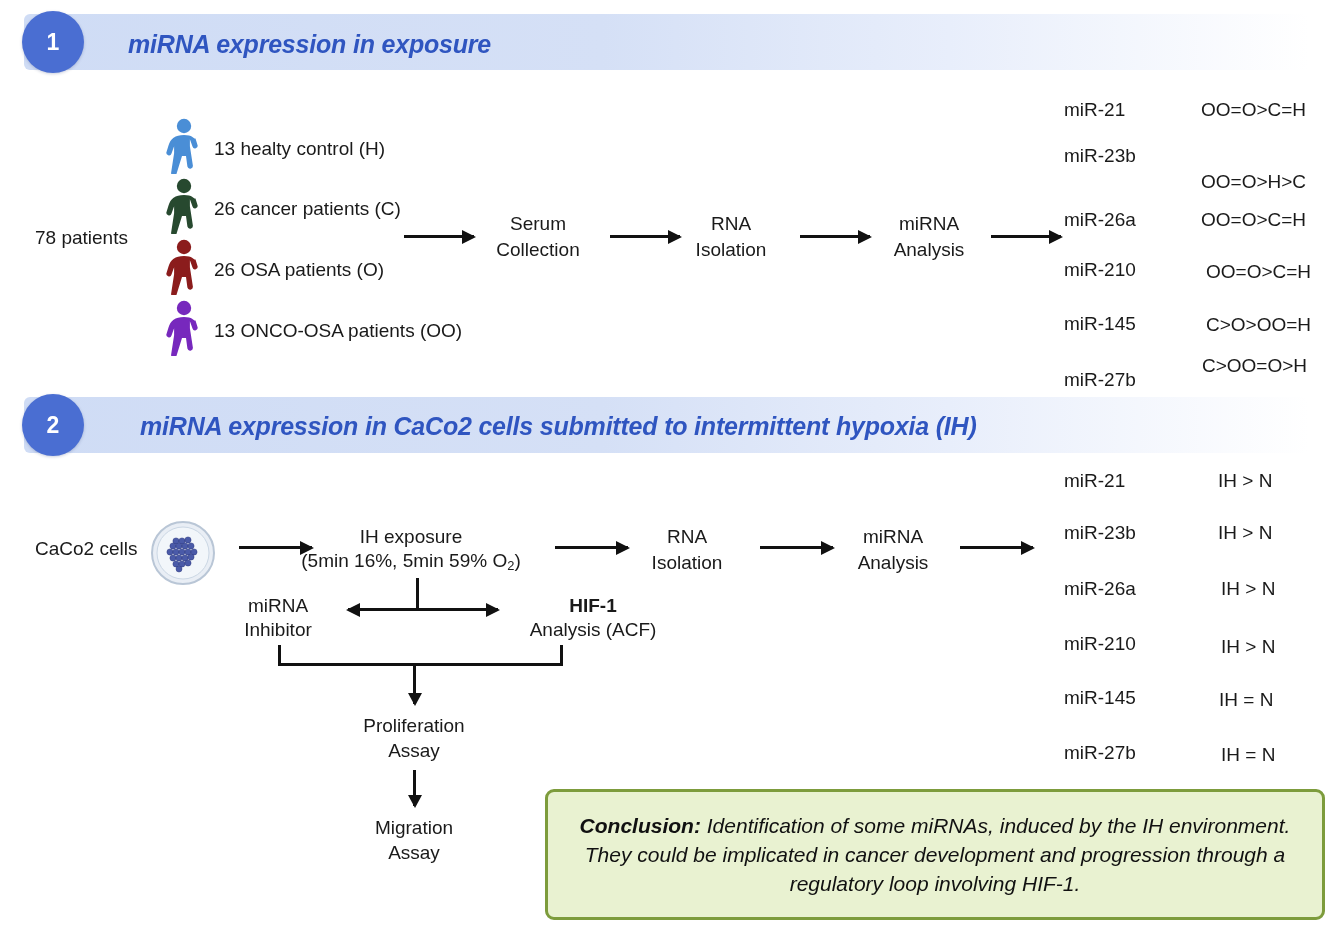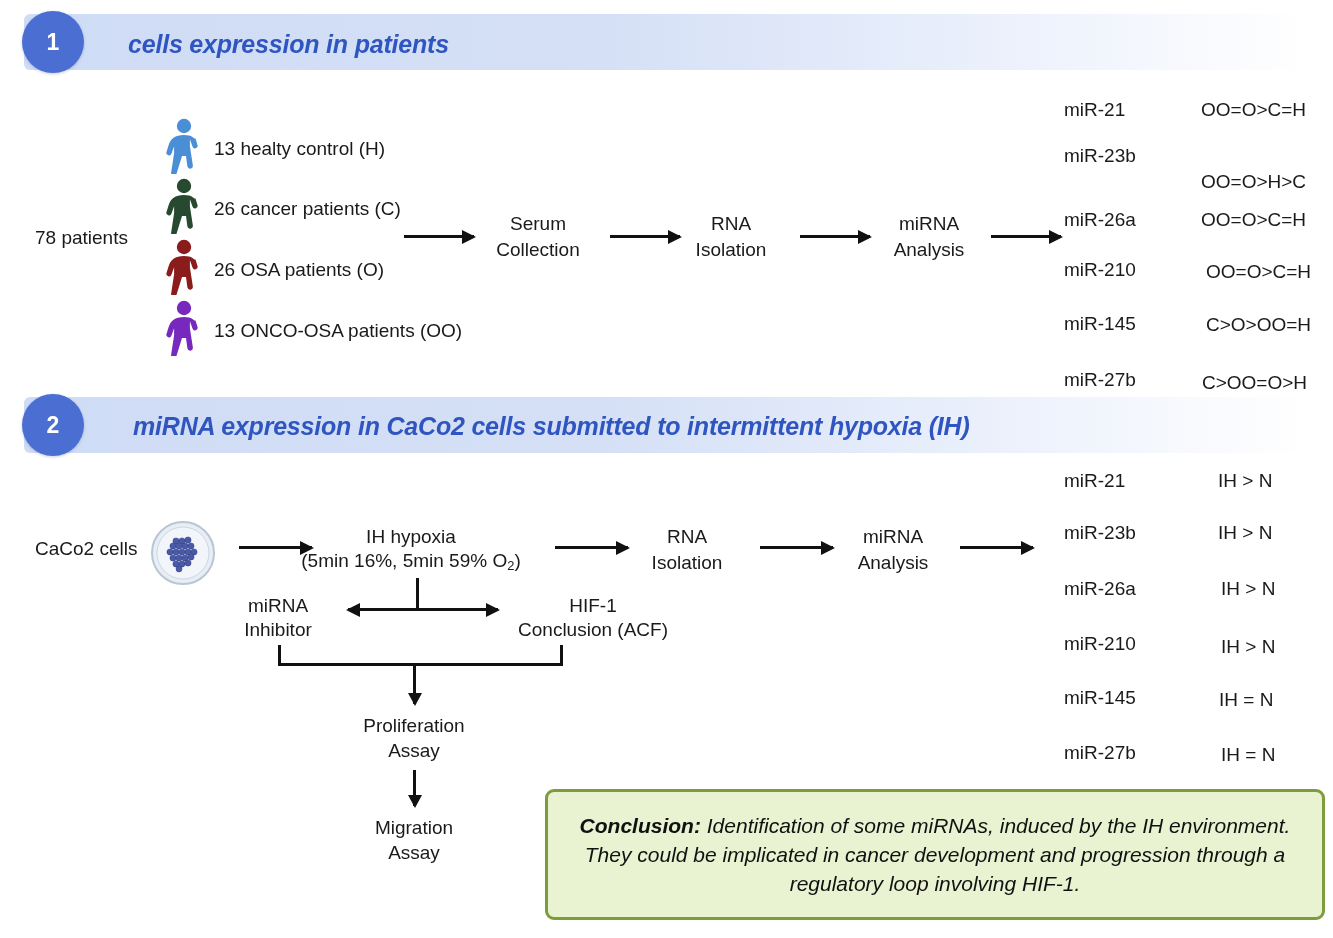--- a/index.html
+++ b/index.html
@@ -48,21 +48,21 @@
   .banner-title {
     position: absolute;
     font-size: 25px;
     font-weight: bold;
     font-style: italic;
     color: #2f55c0;
     white-space: nowrap;
     letter-spacing: -0.2px;
   }
   .title-1 { left: 128px; top: 30px; }
-  .title-2 { left: 133px; top: 412px; }
+  .title-2 { left: 140px; top: 412px; }
 
   
   .txt {
     position: absolute;
     font-size: 19px;
     line-height: 23px;
     color: #1a1a1a;
     white-space: nowrap;
   }
   .txt.ctr { text-align: right; transform: translateX(-50%); }
@@ -154,21 +154,21 @@
   }
   .conclusion-text b { font-weight: bold; }
 
   sub { font-size: 0.68em; vertical-align: -0.22em; }
 </style>
 </head>
 <body>
 
 <div class="banner banner-1"></div>
 <div class="badge badge-1">1</div>
-<div class="banner-title title-1">cells expression in patients</div>
+<div class="banner-title title-1">miRNA expression in exposure</div>
 
 <div class="txt" style="left:35px; top:226px;">78 patients</div>
 
 <div class="person" style="left:164px; top:118px;">
   <svg viewBox="0 0 40 56" width="40" height="56">
     <circle cx="20" cy="8" r="7.2" fill="#4a8ed6"></circle>
     <path d="M20 17 C11 17 6.5 21 4.5 27.5 L2.5 34 a2.6 2.6 0 0 0 5 1.6 l2.6-7.4 v7 l-3 19.5 a2.8 2.8 0 0 0 5.5 .9 L18 38 h4 l1.4 10.6 a2.8 2.8 0 0 0 5.5-.9 l-3-19.5 v-7 l2.6 7.4 a2.6 2.6 0 0 0 5-1.6 l-2-6.5 C29.5 21 29 17 20 17 z" fill="#4a8ed6"></path>
   </svg>
 </div>
 <div class="txt" style="left:214px; top:137px;">13 healty control (H)</div>
@@ -220,21 +220,21 @@
 <div class="txt mir" style="left:1064px; top:208px;">miR-26a</div>
 <div class="txt mir" style="left:1201px; top:208px;">OO=O&gt;C=H</div>
 
 <div class="txt mir" style="left:1064px; top:258px;">miR-210</div>
 <div class="txt mir" style="left:1206px; top:260px;">OO=O&gt;C=H</div>
 
 <div class="txt mir" style="left:1064px; top:312px;">miR-145</div>
 <div class="txt mir" style="left:1206px; top:313px;">C&gt;O&gt;OO=H</div>
 
 <div class="txt mir" style="left:1064px; top:368px;">miR-27b</div>
-<div class="txt mir" style="left:1202px; top:371px;">C&gt;OO=O&gt;H</div>
+<div class="txt mir" style="left:1202px; top:354px;">C&gt;OO=O&gt;H</div>
 
 <div class="banner banner-2"></div>
 <div class="badge badge-2">2</div>
 <div class="banner-title title-2">miRNA expression in CaCo2 cells submitted to intermittent hypoxia (IH)</div>
 
 <div class="txt" style="left:35px; top:537px;">CaCo2 cells</div>
 
 <div class="dish" style="left:148px; top:518px;">
   <svg viewBox="0 0 70 70" width="70" height="70">
     <circle cx="35" cy="35" r="31" fill="#e9eef5" stroke="#b9c6d6" stroke-width="2"></circle>
@@ -259,43 +259,43 @@
       <circle cx="28" cy="46" r="3.1"></circle>
         <circle cx="34" cy="46" r="3.1"></circle>
         <circle cx="40" cy="45" r="3.1"></circle>
       <circle cx="31" cy="51" r="3.0"></circle>
     </g>
   </svg>
 </div>
 
 <div class="arrow-r" style="left:239px; top:546px; width:73px;"></div>
 
-<div class="txt ctr" style="left:411px; top:525px;">IH hypoxia</div>
+<div class="txt ctr" style="left:411px; top:525px;">IH exposure</div>
 <div class="txt ctr" style="left:411px; top:549px;">
   <span>(5min 16%, 5min 59% O</span><sub>2</sub><span>)</span>
 </div>
 
 <div class="arrow-r" style="left:555px; top:546px; width:73px;"></div>
 <div class="txt ctr" style="left:687px; top:525px;">RNA</div>
 <div class="txt ctr" style="left:687px; top:551px;">Isolation</div>
 
 <div class="arrow-r" style="left:760px; top:546px; width:73px;"></div>
 <div class="txt ctr" style="left:893px; top:525px;">miRNA</div>
 <div class="txt ctr" style="left:893px; top:551px;">Analysis</div>
 
 <div class="arrow-r" style="left:960px; top:546px; width:73px;"></div>
 
 <div class="line-v" style="left:416px; top:578px; height:32px;"></div>
 <div class="arrow-lr" style="left:348px; top:608px; width:150px;"></div>
 
 <div class="txt ctr" style="left:278px; top:594px;">miRNA</div>
 <div class="txt ctr" style="left:278px; top:618px;">Inhibitor</div>
 
-<div class="txt ctr" style="left:593px; top:594px;">HIF-1</div>
-<div class="txt ctr" style="left:593px; top:618px;">Conclusion (ACF)</div>
+<div class="txt ctr" style="left:593px; top:594px;font-weight:bold;">HIF-1</div>
+<div class="txt ctr" style="left:593px; top:618px;">Analysis (ACF)</div>
 
 <div class="line-v" style="left:278px; top:645px; height:20px;"></div>
 <div class="line-v" style="left:560px; top:645px; height:20px;"></div>
 <div class="line-h" style="left:278px; top:663px; width:285px;"></div>
 <div class="arrow-d" style="left:413px; top:664px; height:40px;"></div>
 
 <div class="txt ctr" style="left:414px; top:714px;">Proliferation</div>
 <div class="txt ctr" style="left:414px; top:739px;">Assay</div>
 
 <div class="arrow-d" style="left:413px; top:770px; height:36px;"></div>

